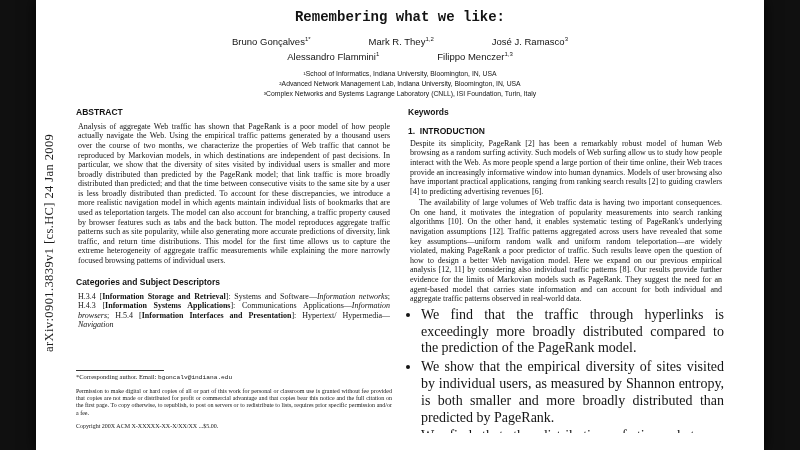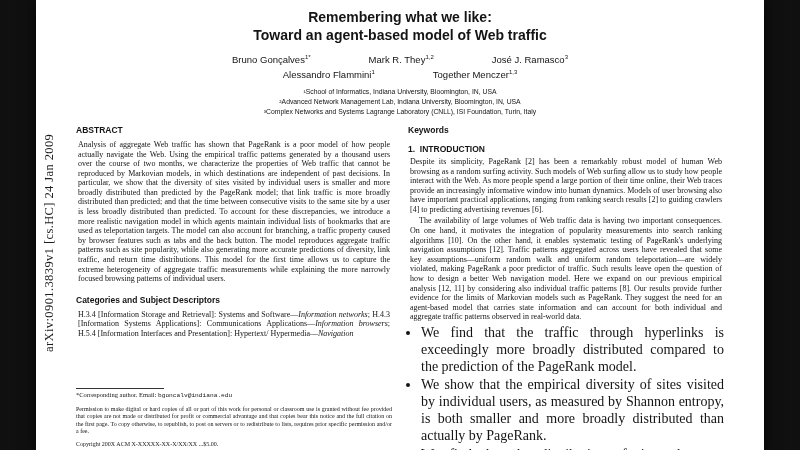--- a/index.html
+++ b/index.html
@@ -6,38 +6,38 @@
   .stage{position:relative;width:800px;height:450px;background:#101010;overflow:hidden;
          font-family:"Liberation Serif",serif;color:#141414;}
   .page{position:absolute;left:36px;top:0;width:728px;height:450px;background:#ffffff;
         box-shadow:0 0 14px rgba(0,0,0,.85);}
   
   .arxiv{position:absolute;left:6px;top:92px;height:260px;
          writing-mode:vertical-rl;transform:rotate(180deg);
          font-family:"Liberation Serif",serif;font-size:12.5px;letter-spacing:.4px;color:#1c1c1c;
          white-space:nowrap;}
   
-  .title{margin-top:8px;text-align:center;font-family:Liberation Sans, sans-serif;
+  .title{margin-top:8px;text-align:center;font-family:Liberation Mono, monospace;
          font-weight:bold;font-size:14px;line-height:1.3;}
   .authors-row{display:flex;justify-content:center;gap:58px;margin-top:10px;
          font-family:"Liberation Sans",sans-serif;font-size:9.5px;}
   .authors-row.second{margin-top:4px;}
   .authors-row sup{font-size:6px;line-height:0;}
   .affils{margin-top:7px;text-align:center;font-family:"Liberation Sans",sans-serif;
          font-size:6.8px;line-height:1.45;}
   
   .cols{display:flex;gap:16px;padding:0 40px;margin-top:8px;height:326px;overflow:hidden;}
   .col{flex:1 1 0;min-width:0;}
   .col.leftcol{display:flex;flex-direction:column;}
   h2{font-family:"Liberation Sans",sans-serif;font-size:8.5px;font-weight:bold;
      margin:9px 0 3px 0;}
   h2.first{margin-top:0;}
   p.body{font-size:8px;line-height:1.2;margin:2px;text-align:justify;hyphens:auto;}
   p.body.indent{text-indent:9px;}
-  .cat b{font-weight:normal;}
+  .cat b{font-weight:bold;}
   .cat i{}
   ul.contrib{margin:3px 0 0 2px;padding-left:11px;font-size:14px;line-height:1.2;}
   ul.contrib li{margin-bottom:2px;text-align:justify;}
   
   .footblock{margin-top:auto;padding-bottom:4px;}
   .footrule{width:88px;border-top:1px solid #333;margin-bottom:2px;}
   .footnote{font-size:6.5px;}
   .footnote .mono{font-family:"Liberation Mono",monospace;font-size:6.2px;}
   .permission{font-size:6px;line-height:1.2;margin-top:7px;text-align:justify;}
   .copyright{font-size:6px;margin-top:1px;}
@@ -45,31 +45,30 @@
 </head>
 <body>
 
 <div class="stage">
   <div class="page">
 
     <div class="arxiv">arXiv:0901.3839v1  [cs.HC]  24 Jan 2009</div>
 
     <div class="title">
       <div>Remembering what we like:</div>
-      <div>Toward an agent-based model of Web traffic</div>
     </div>
 
     <div class="authors-row">
       <span><span>Bruno Gonçalves</span><sup>1*</sup></span>
       <span><span>Mark R. They</span><sup>1,2</sup></span>
       <span><span>José J. Ramasco</span><sup>3</sup></span>
     </div>
     <div class="authors-row second">
       <span><span>Alessandro Flammini</span><sup>1</sup></span>
-      <span><span>Together Menczer</span><sup>1,3</sup></span>
+      <span><span>Filippo Menczer</span><sup>1,3</sup></span>
     </div>
 
     <div class="affils">
       <div>¹School of Informatics, Indiana University, Bloomington, IN, USA</div>
       <div>²Advanced Network Management Lab, Indiana University, Bloomington, IN, USA</div>
       <div>³Complex Networks and Systems Lagrange Laboratory (CNLL), ISI Foundation, Turin, Italy</div>
     </div>
 
     <div class="cols">
 
@@ -90,20 +89,20 @@
 
       <div class="col">
         <h2 class="first">Keywords</h2>
 
         <h2>1.&nbsp;&nbsp;INTRODUCTION</h2>
         <p class="body">Despite its simplicity, PageRank [2] has been a remarkably robust model of human Web browsing as a random surfing activity. Such models of Web surfing allow us to study how people interact with the Web. As more people spend a large portion of their time online, their Web traces provide an increasingly informative window into human dynamics. Models of user browsing also have important practical applications, ranging from ranking search results [2] to guiding crawlers [4] to predicting advertising revenues [6].</p>
         <p class="body indent">The availability of large volumes of Web traffic data is having two important consequences. On one hand, it motivates the integration of popularity measurements into search ranking algorithms [10]. On the other hand, it enables systematic testing of PageRank's underlying navigation assumptions [12]. Traffic patterns aggregated across users have revealed that some key assumptions—uniform random walk and uniform random teleportation—are widely violated, making PageRank a poor predictor of traffic. Such results leave open the question of how to design a better Web navigation model. Here we expand on our previous empirical analysis [12, 11] by considering also individual traffic patterns [8]. Our results provide further evidence for the limits of Markovian models such as PageRank. They suggest the need for an agent-based model that carries state information and can account for both individual and aggregate traffic patterns observed in real-world data.</p>
 
         <ul class="contrib">
           <li>We find that the traffic through hyperlinks is exceedingly more broadly distributed compared to the prediction of the PageRank model.</li>
-          <li>We show that the empirical diversity of sites visited by individual users, as measured by Shannon entropy, is both smaller and more broadly distributed than actually by PageRank.</li>
+          <li>We show that the empirical diversity of sites visited by individual users, as measured by Shannon entropy, is both smaller and more broadly distributed than predicted by PageRank.</li>
           <li>We find that the distribution of times between consecutive visits to the same site by a field is narrower than expected. Together with the previous item, this shows</li>
         </ul>
       </div>
 
     </div>
   </div>
 </div>
 
 </body></html>

